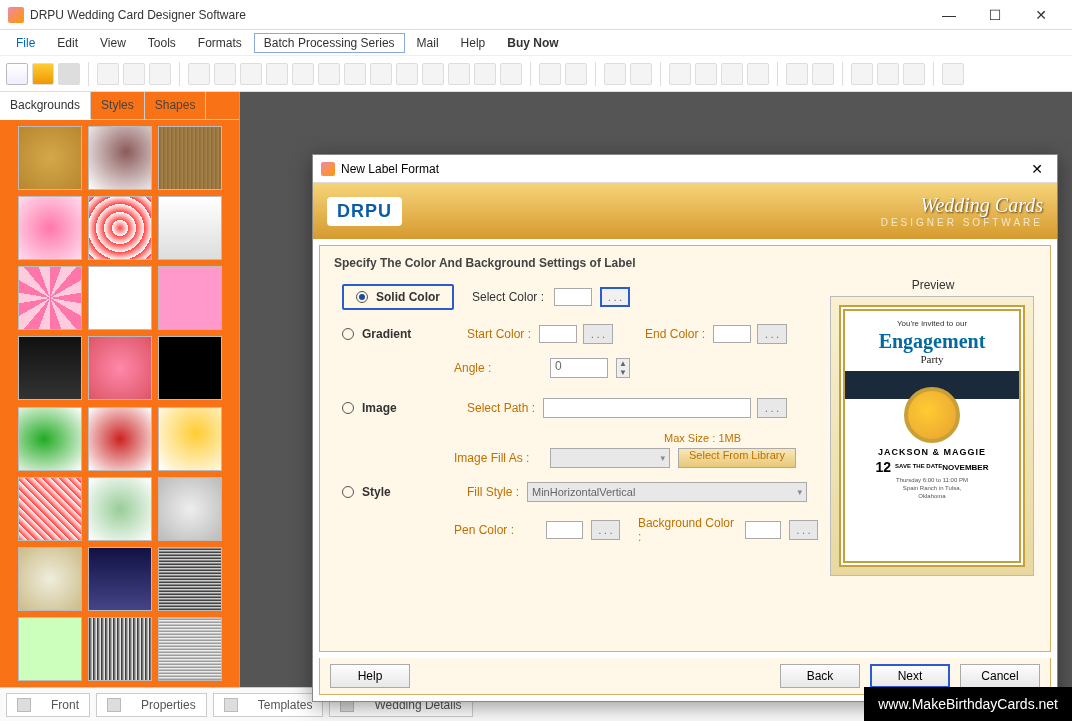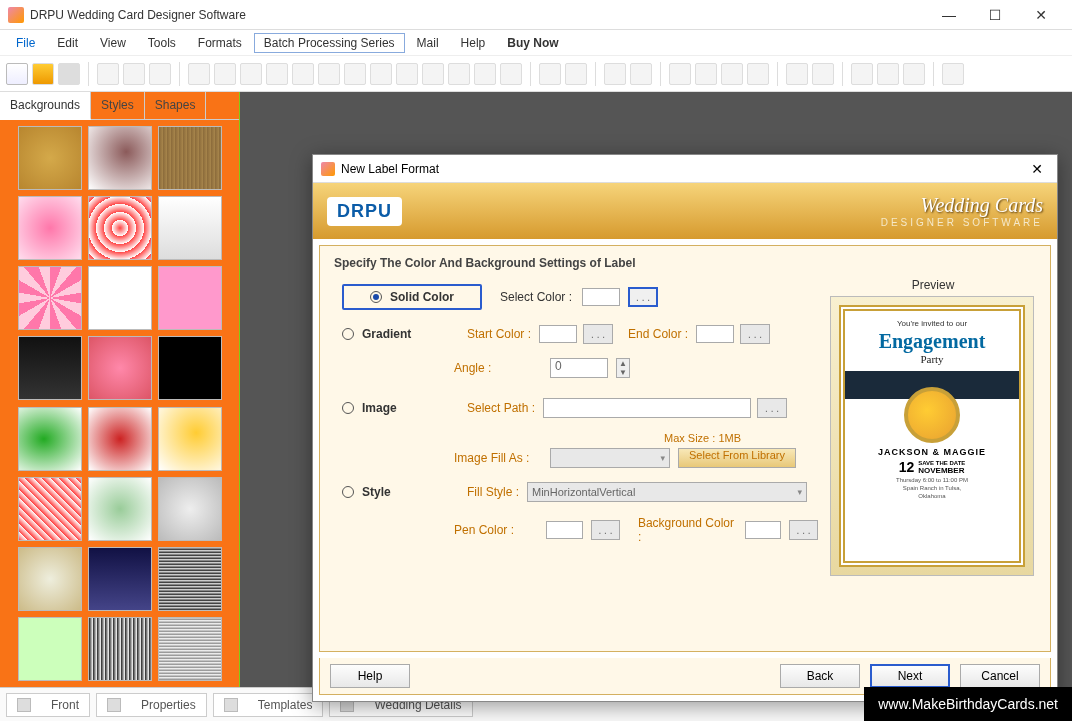--- a/index.html
+++ b/index.html
@@ -76,21 +76,21 @@
 .dlg-banner .brand .sub { font-size:10px; letter-spacing:3px; color:#f5e8c8; }
 .dlg-body { flex:1; background:#fff8e8; padding:10px 14px 6px 14px; display:flex; flex-direction:column; border:1px solid #d4b060; margin:6px; }
 .dlg-heading { font-size:12px; font-weight:bold; color:#444; margin-bottom:8px; }
 .dlg-content { flex:1; display:flex; gap:12px; }
 .settings { flex:1; }
 .option-row { display:flex; align-items:center; margin:6px 0 14px 8px; font-size:12px; }
 .option-row.head{ align-items:center;}
 .radio { width:12px; height:12px; border:1px solid #555; border-radius:50%; margin-right:8px; display:inline-flex; align-items:center; justify-content:center; }
 .radio.checked::after { content:''; width:6px; height:6px; background:#1a4aaa; border-radius:50%; }
 .opt-label { font-weight:bold; width:85px; color:#333; }
-.selected-box { border:2px solid #2a5cce; padding:4px 26px; border-radius:2px; display:inline-flex; align-items:center; }
+.selected-box { border:2px solid #2a5cce; padding:4px 12px; border-radius:2px; display:inline-flex; align-items:center; }
 .field-row { display:flex; align-items:center; margin:4px 0 4px 120px; font-size:12px; color:#c07000; gap:8px; }
 .field-row .lbl { width:88px; text-align:left; color:#c07000; }
 .swatch { width:38px; height:18px; border:1px solid #aaa; background:#fff; }
 .dots-btn { width:30px; height:20px; border:1px solid #aaa; background:#e8e8e8; font-size:10px; display:flex;align-items:center;justify-content:center; color:#666; }
 .dots-btn.hl{ border:2px solid #2a5cce; background:#f0f0f0;}
 .num-input { width:58px; height:20px; border:1px solid #aaa; background:#fff; padding:0 4px; font-size:12px; color:#666; }
 .spin { width:14px; height:20px; border:1px solid #aaa; background:#eee; font-size:8px; text-align:center; line-height:9px; color:#666;}
 .path-input { width:208px; height:20px; border:1px solid #aaa; background:#fff; }
 .select-inp { width:208px; height:20px; border:1px solid #aaa; background:#e8e8e8; font-size:11px; padding:0 4px; color:#666; display:flex; align-items:center; justify-content:space-between;}
 .select-inp .chev{font-size:9px;color:#888;}
@@ -258,21 +258,21 @@
           <span class="swatch" style="margin-left:10px"></span>
           <span class="dots-btn hl" style="margin-left:8px">. . .</span>
         </div>
 
         <div class="option-row">
           <span class="radio"></span>
           <span class="opt-label">Gradient</span>
           <span class="lbl" style="color:#c07000; margin-left:20px">Start Color :</span>
           <span class="swatch" style="margin-left:8px"></span>
           <span class="dots-btn" style="margin-left:6px">. . .</span>
-          <span style="color:#c07000; margin-left:15px">End Color :</span>
+          <span style="color:#c07000; margin-left:32px">End Color :</span>
           <span class="swatch" style="margin-left:8px"></span>
           <span class="dots-btn" style="margin-left:6px">. . .</span>
         </div>
         <div class="field-row">
           <span class="lbl">Angle :</span>
           <span class="num-input">0</span>
           <span class="spin">▲<br>▼</span>
         </div>
 
         <div class="option-row" style="margin-top:20px">
@@ -318,21 +318,21 @@
         <div class="preview-box">
           <div class="preview-inner">
             <div class="pv-invited">You're invited to our</div>
             <div class="pv-eng">Engagement</div>
             <div class="pv-party">Party</div>
             <div class="pv-stripe"></div>
             <div class="pv-ring"></div>
             <div class="pv-names">JACKSON &amp; MAGGIE</div>
             <div class="pv-date">
               <span>12</span>
-              <span style="display:flex;flex-direction:column;align-items:flex-start">
+              <span style="display:flex;flex-direction:row;align-items:flex-start">
                 <span class="pv-month" style="font-size:6px">SAVE THE DATE</span>
                 <span class="pv-month">NOVEMBER</span>
               </span>
             </div>
             <div class="pv-small" style="white-space:pre-line">Thursday 6:00 to 11:00 PM
 Spain Ranch in Tulsa,
 Oklahoma</div>
           </div>
         </div>
       </div>

